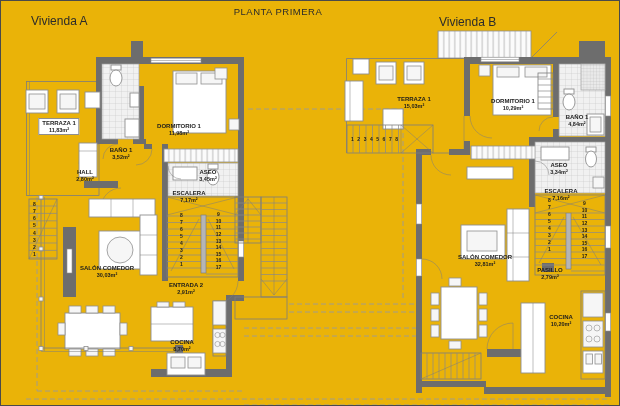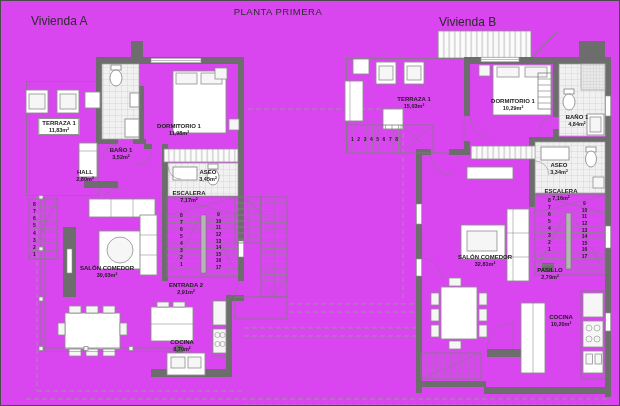--- a/index.html
+++ b/index.html
@@ -1,18 +1,18 @@
 <!DOCTYPE html>
 <html style="--wall: #6d6d6d; --line: #7d7d7d; --dash: #9a9a9a; --text: #1c1c1c;"><head>
 <meta charset="utf-8">
 <style>
   html,body{margin:0;padding:0;background:#e8e8e8;}
   .page{
     position:relative;width:620px;height:406px;margin:0 auto;
-    background:#d946ef;border:1px solid #4a4a4a;box-sizing:border-box;
+    background:#eab308;border:1px solid #4a4a4a;box-sizing:border-box;
     font-family:"Liberation Sans",sans-serif;overflow:hidden;
   }
   svg{position:absolute;left:0;top:0;}
   .wall{fill:var(--wall,#6d6d6d);stroke:none;}
   .thin{fill:none;stroke:var(--line,#7d7d7d);stroke-width:0.8;}
   .thin2{fill:none;stroke:var(--line,#7d7d7d);stroke-width:0.5;}
   .furn{fill:#ffffff;stroke:#8f8f8f;stroke-width:0.9;}
   .furn2{fill:#f6f6f6;stroke:#8f8f8f;stroke-width:0.8;}
   .tread{fill:none;stroke:#8a8a8a;stroke-width:0.7;}
   .dash{fill:none;stroke:var(--dash,#9a9a9a);stroke-width:0.9;stroke-dasharray:5 3;}

